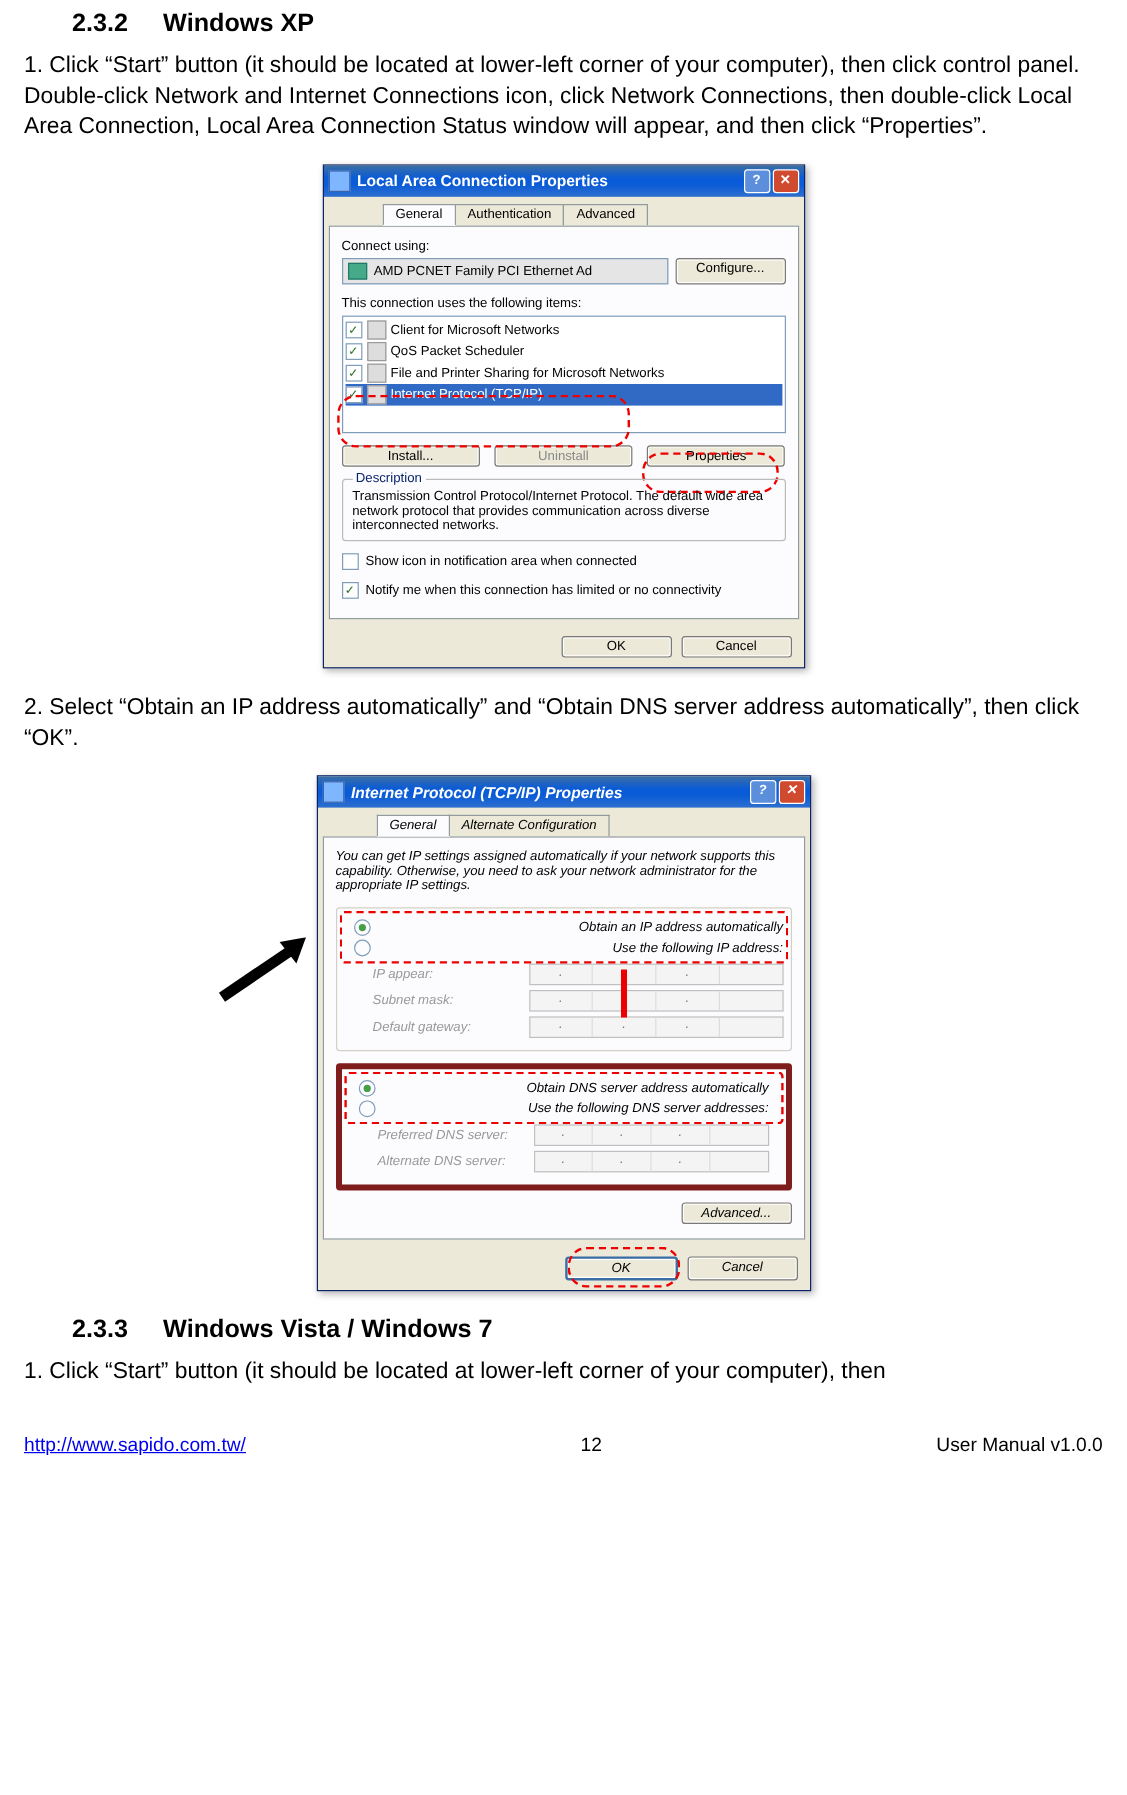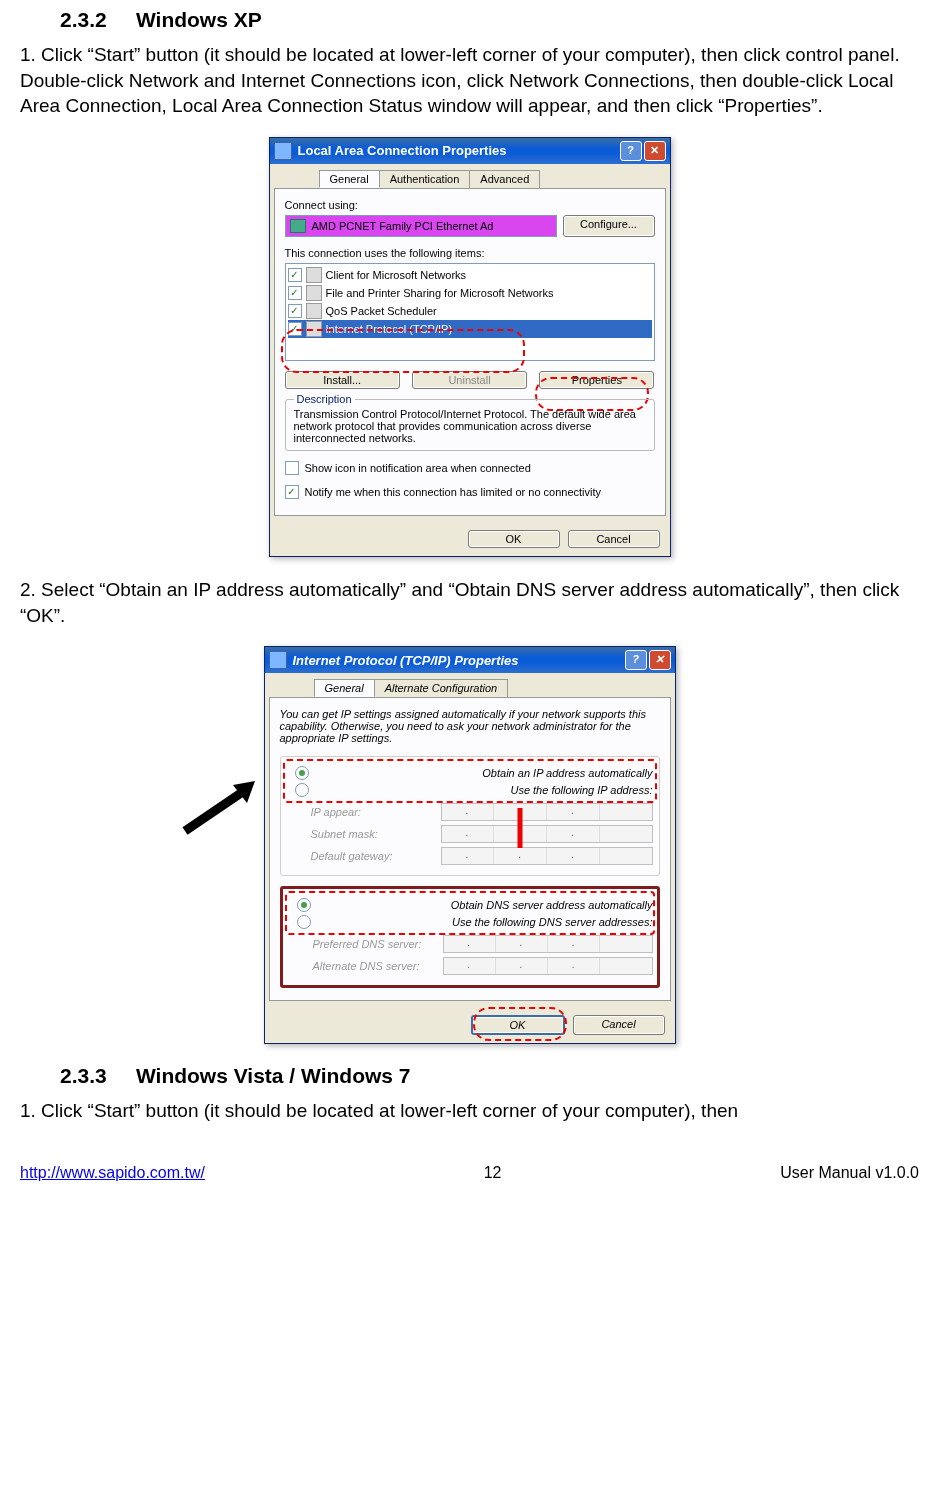--- a/index.html
+++ b/index.html
@@ -87,21 +87,21 @@
   background: #fcfcfe;
   padding: 10px 10px 6px 10px;
   position: relative;
 }
 .lbl { font-size: 11px; margin-bottom: 4px; display:block;}
 .conn-using {
   display: flex; gap: 6px; margin-bottom: 10px;
 }
 .textbox {
   flex:1;
-  background:#d946ef;
+  background:#e5e5e5;
   border: 1px solid #7f9db9;
   padding: 3px 4px;
   display:flex; align-items:center; gap:6px;
 }
 .nic-icon { width:14px;height:12px;background:#4a8; border:1px solid #276;}
 .wbtn {
   background: #ece9d8;
   border: 1px solid #7a7a7a;
   border-radius: 3px;
   padding: 2px 10px;
@@ -224,26 +224,26 @@
       <span class="lbl">This connection uses the following items:</span>
       <div class="item-list">
         <div class="li-row">
             <span class="chk on"></span>
             <span class="smicon"></span>
             <span>Client for Microsoft Networks</span>
           </div>
         <div class="li-row">
             <span class="chk on"></span>
             <span class="smicon"></span>
-            <span>File and Printer Sharing for Microsoft Networks</span>
+            <span>QoS Packet Scheduler</span>
           </div>
         <div class="li-row">
             <span class="chk on"></span>
             <span class="smicon"></span>
-            <span>QoS Packet Scheduler</span>
+            <span>File and Printer Sharing for Microsoft Networks</span>
           </div>
         <div class="li-row sel">
             <span class="chk on"></span>
             <span class="smicon"></span>
             <span>Internet Protocol (TCP/IP)</span>
           </div>
       </div>
 
       <div class="dash-circle" style="left:6px;top:140px;width:240px;height:40px;"></div>
       <div class="btnrow">
@@ -333,21 +333,21 @@
           <div>Default gateway:</div>
           <div class="ip-field">
               <span>.</span>
               <span>.</span>
               <span>.</span>
               <span></span>
             </div>
         </div>
       </div>
 
-      <div style="border:3px solid #7f1d1d;border-radius:3px;padding:6px 4px 10px 6px;position:relative;">
+      <div style="border:5px solid #7f1d1d;border-radius:3px;padding:6px 14px 10px 6px;position:relative;">
         <div class="radio-line">
             <span class="radio on"></span>
             <span>Obtain DNS server address automatically</span>
           </div>
         <div class="radio-line">
             <span class="radio"></span>
             <span>Use the following DNS server addresses:</span>
           </div>
         <div class="dash-box" style="left:2px;top:2px;right:2px;height:40px;"></div>
         <div class="ip-grid" style="margin-top:6px;">
@@ -371,20 +371,23 @@
       <svg class="svg-overlay">
         <defs>
             <marker id="ah2" markerWidth="10" markerHeight="10" refX="5" refY="4" orient="auto">
               <path d="M0,0 L8,4 L0,8 Z" fill="#e00"></path>
             </marker>
           </defs>
         <line x1="250" y1="110" x2="250" y2="195" stroke="#e00" stroke-width="5" marker-end="url(#ah2)"></line>
         <line x1="250" y1="245" x2="250" y2="325" stroke="#e00" stroke-width="5" marker-end="url(#ah2)"></line>
       </svg>
 
+      <div style="display:flex;justify-content:flex-end;margin-top:10px;">
+        <div class="wbtn">Advanced...</div>
+      </div>
     </div>
     <div class="bottom-btns" style="position:relative;">
       <div class="dash-circle" style="left:208px;top:0px;width:90px;height:30px;"></div>
       <div class="wbtn" style="border:2px solid #3b6ea5;">OK</div>
       <div class="wbtn">Cancel</div>
     </div>
   </div>
 </div>
 
 <h3>

